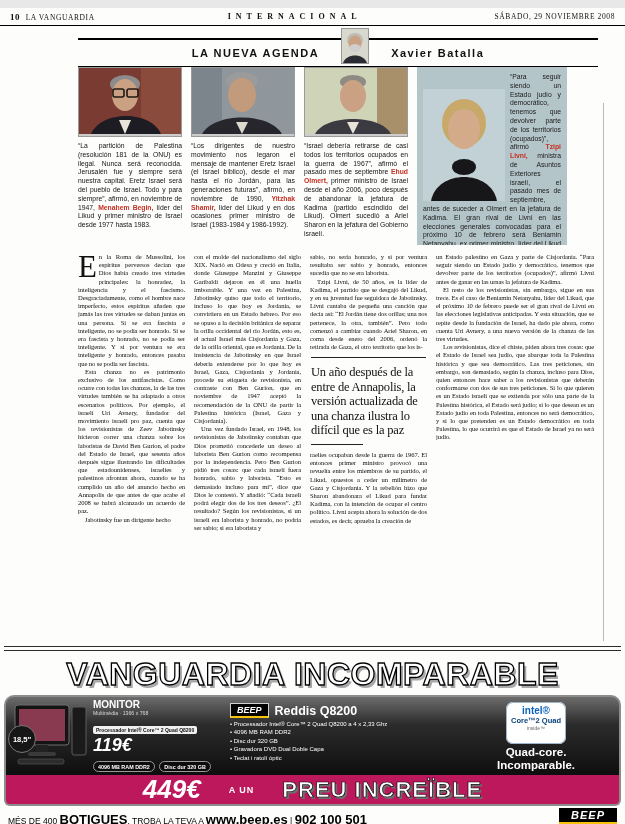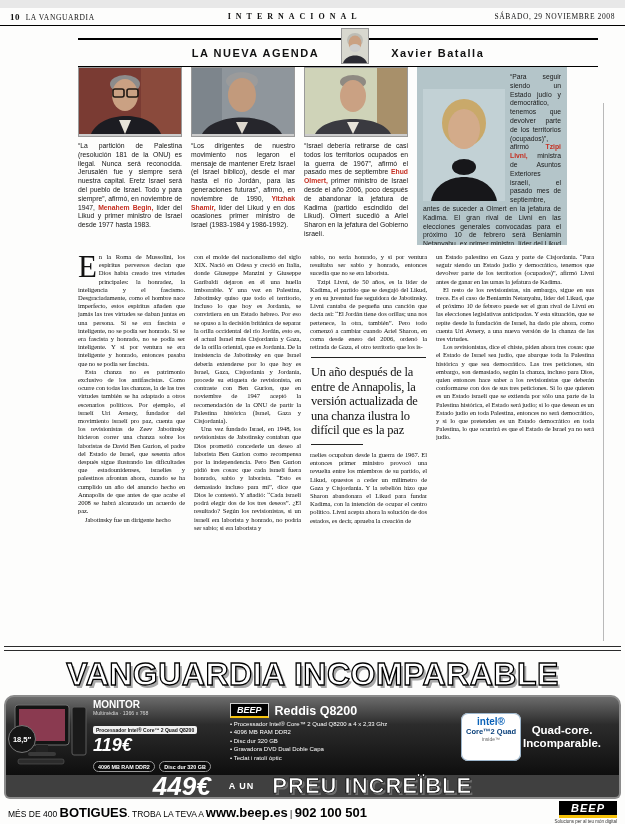--- a/index.html
+++ b/index.html
@@ -60,28 +60,28 @@
   .price119{font-weight:bold;font-style:italic;font-size:18px;line-height:19px;}
   .pill{background:#0c0c0c;border:1px solid #9a9a9a;border-radius:7px;font-weight:bold;font-size:5.4px;
     padding:1.5px 4px;display:inline-block;margin-top:2px;}
   .z2{flex:1;padding-top:2px;}
   .z2 .hdr{display:flex;align-items:center;gap:6px;margin-bottom:2px;}
   .beepchip{background:#000;border:1px solid #cfcfcf;color:#fff;font-weight:bold;font-style:italic;
     font-size:9px;padding:1px 6px;border-bottom:2.5px solid #f6c20a;}
   .model{font-weight:bold;font-size:12.5px;}
   .z2 ul{margin:0;padding:0;list-style:none;font-size:6px;line-height:8.4px;}
   .z2 li:before{content:"• ";}
-  .z3{width:150px;flex:0 0 auto;display:flex;flex-direction:row;align-items:center;gap:2px;padding-top:1px;}
+  .z3{width:150px;flex:0 0 auto;display:flex;flex-direction:column;align-items:center;gap:2px;padding-top:1px;}
   .intelbadge{width:60px;height:48px;background:#fff;border-radius:7px;color:#0a62b8;text-align:center;
     padding-top:4px;box-sizing:border-box;box-shadow:0 0 0 1px #9db6cc inset;}
   .intelbadge .i1{font-weight:bold;font-size:10px;line-height:10px;}
   .intelbadge .i2{font-weight:bold;font-size:7.5px;color:#083f7a;line-height:9px;}
   .intelbadge .i3{font-size:5px;color:#666;}
   .quadtag{font-weight:bold;font-size:11.5px;line-height:12.5px;text-align:center;}
-  .pricebar{background:#404040;height:24px;display:flex;align-items:center;justify-content:center;gap:18px;
+  .pricebar{background:#be185d;height:31px;display:flex;align-items:center;justify-content:center;gap:28px;
     border:2px solid #8c8c8c;border-top:none;border-radius:0 0 6px 6px;box-sizing:border-box;color:#fff;}
   .p449{font-weight:bold;font-style:italic;font-size:26px;}
   .aun{font-weight:bold;font-size:9px;letter-spacing:1px;}
   .claim{font-weight:bold;font-size:22px;letter-spacing:1px;text-shadow:2px 2px 0 #6e6e6e;
     -webkit-text-stroke:.7px #000;}
   .adfoot{height:22px;display:flex;align-items:center;justify-content:space-between;padding:2px 4px 0;}
   .adfoot .l{font-size:8.5px;color:#000;}
   .adfoot .l b{font-size:13px;}
   .beeplogo{display:flex;flex-direction:column;align-items:flex-end;}
   .beeplogo .bx{background:#000;color:#fff;font-weight:bold;font-style:italic;font-size:11px;

